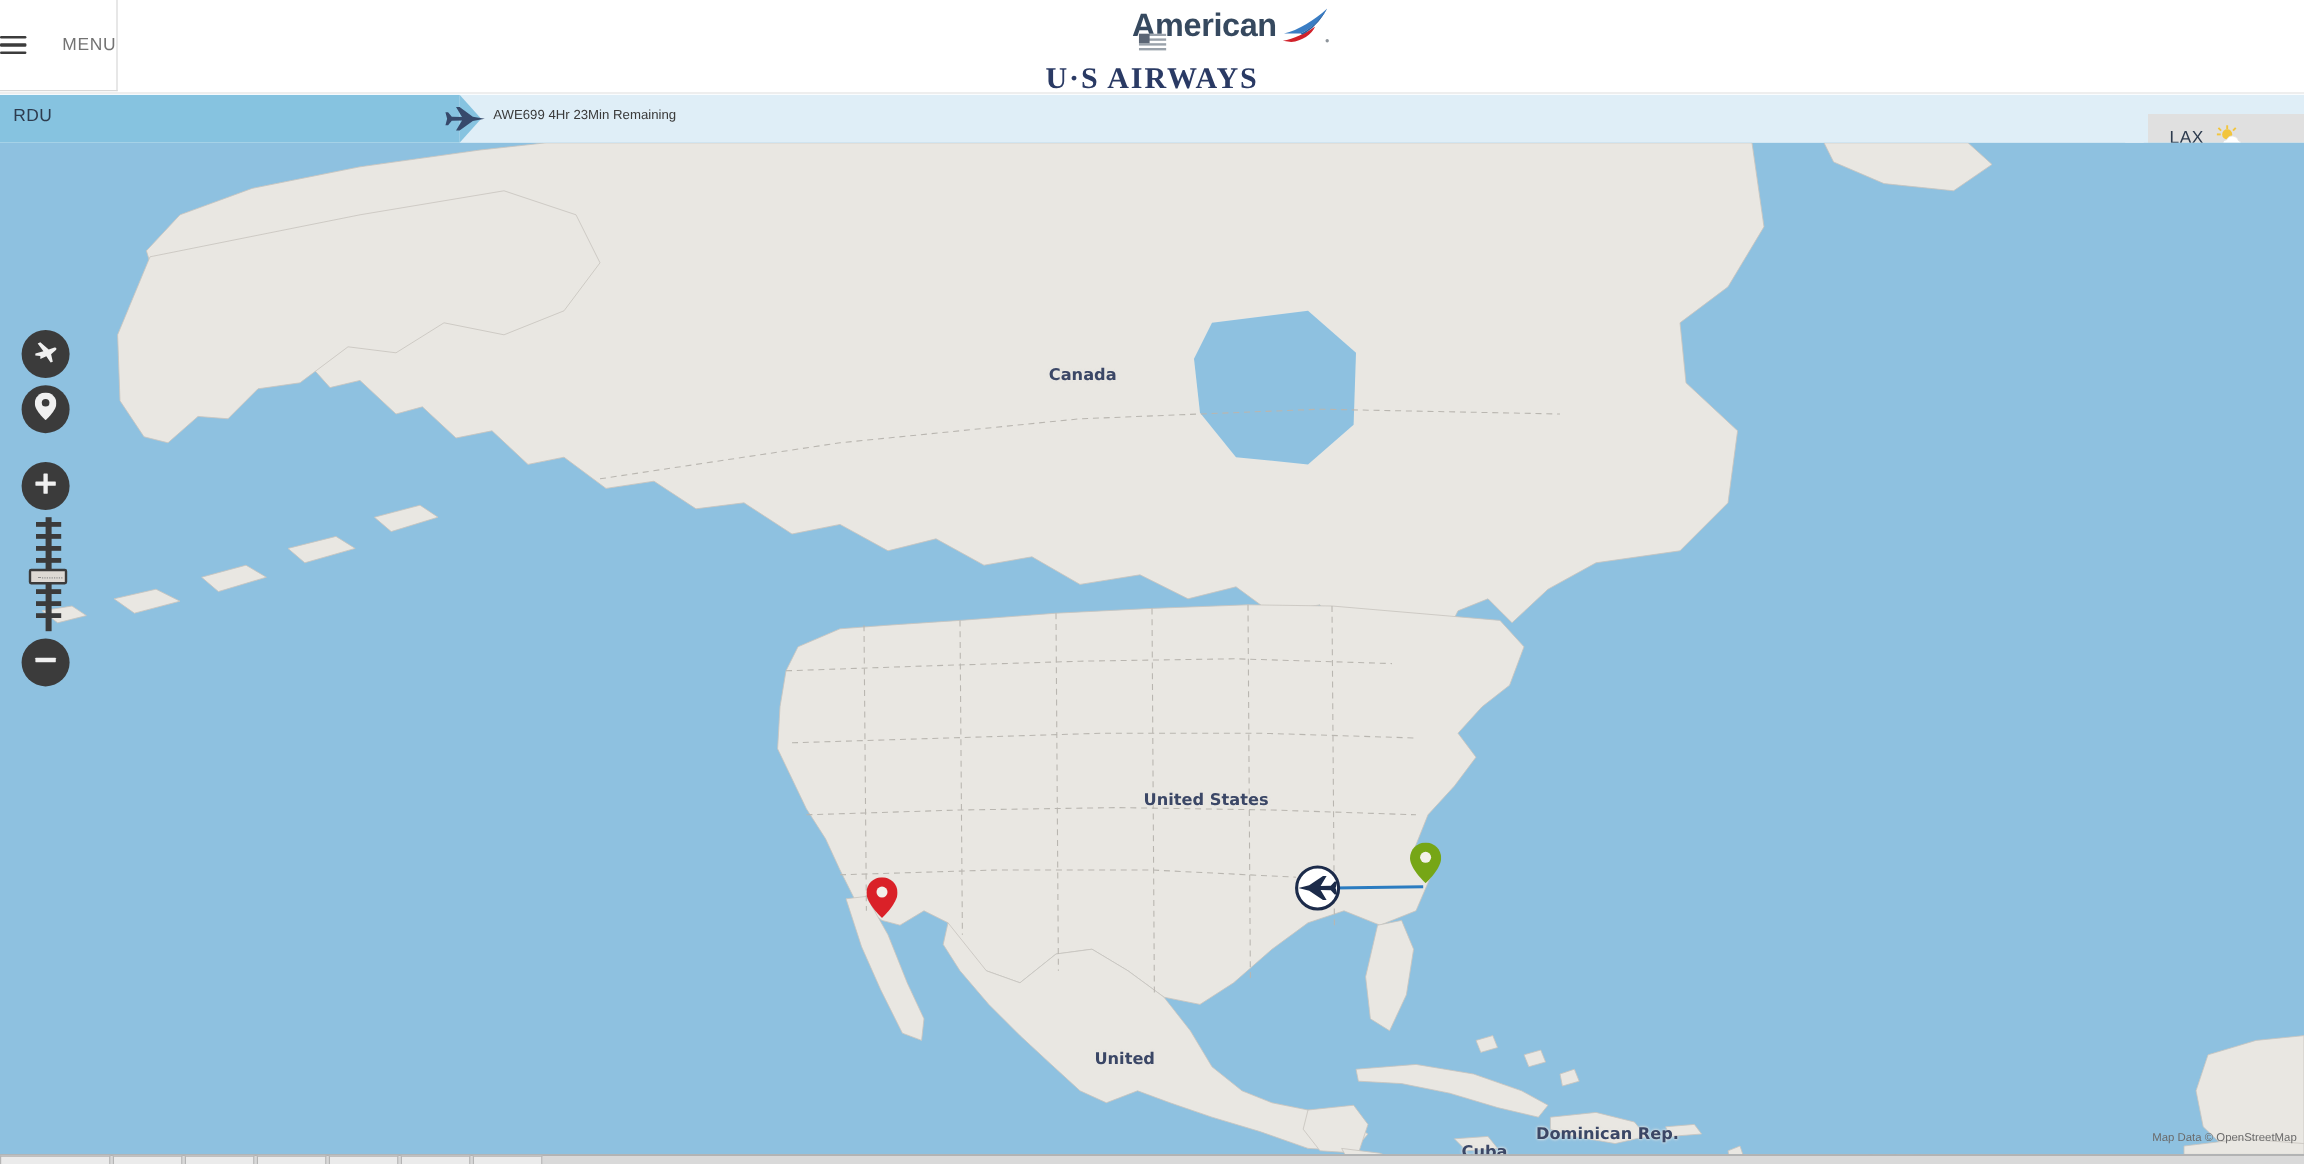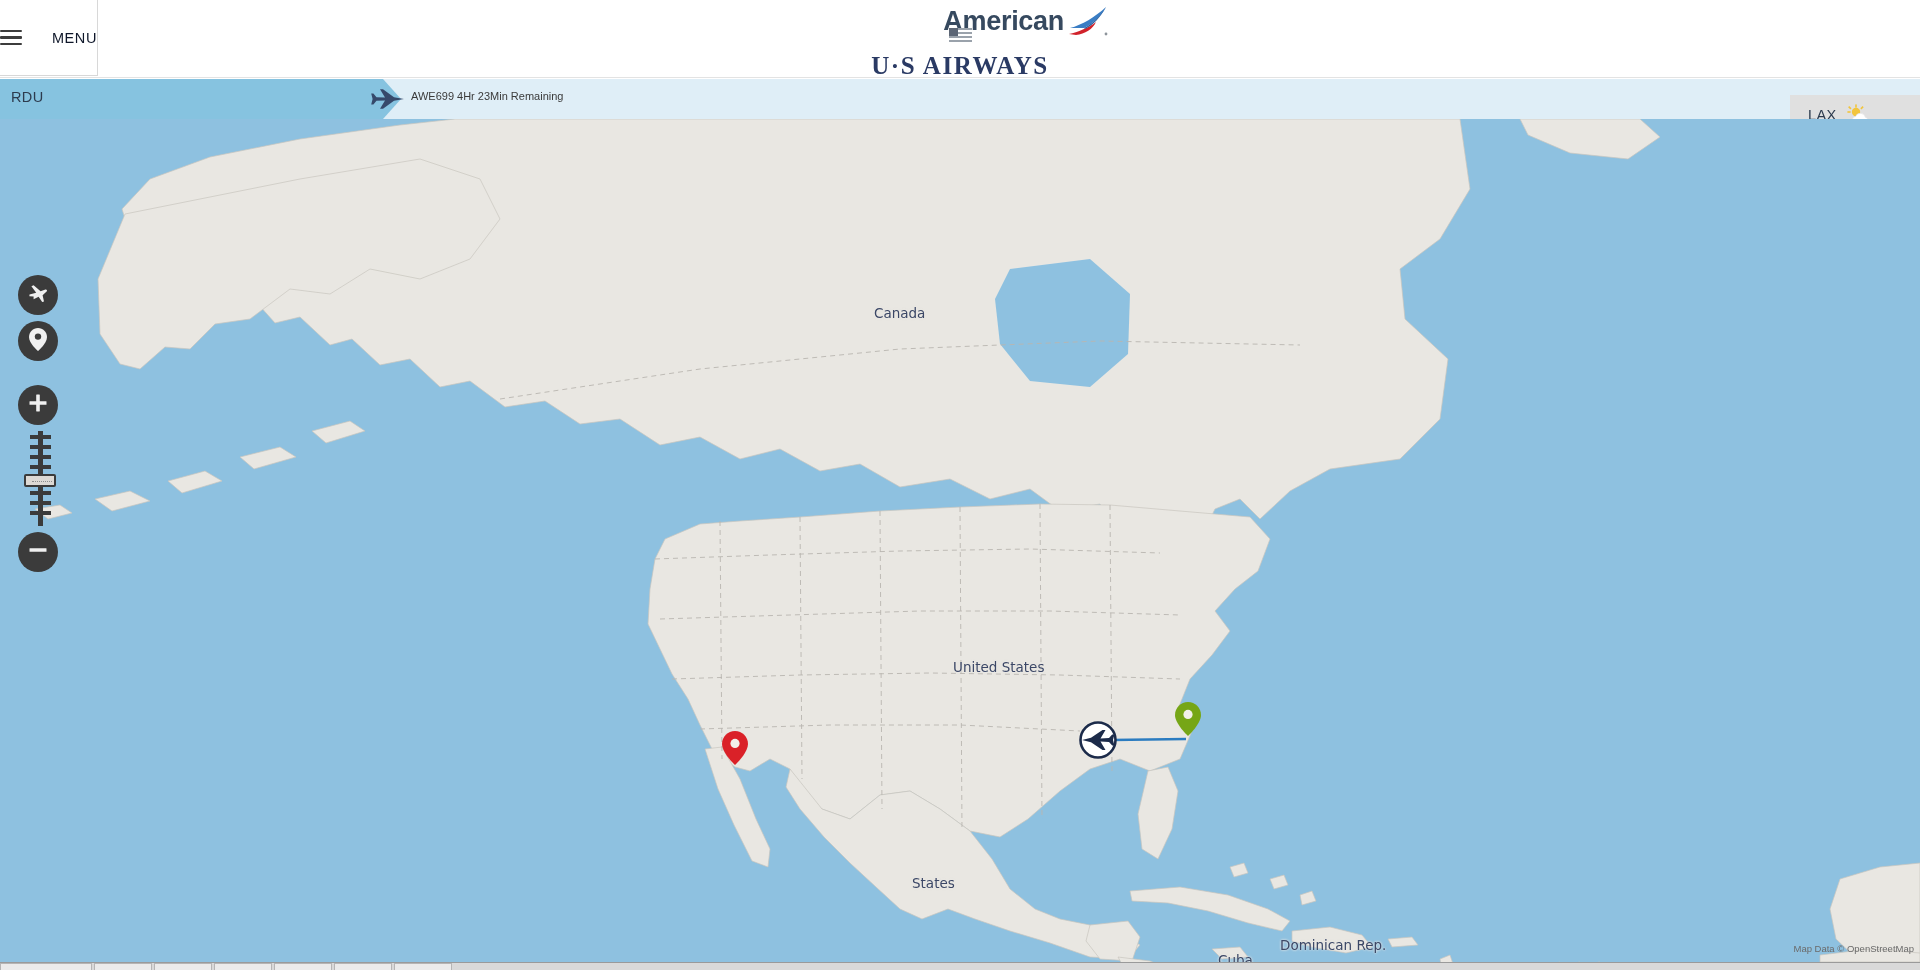--- a/index.html
+++ b/index.html
@@ -23,21 +23,21 @@
   }
   #hamburger { width:22px; height:16px; position:relative; }
   #hamburger i {
     position:absolute; left:0; width:22px; height:2.5px;
     background:#3c3c3c; border-radius:1px;
   }
   #hamburger i:nth-child(1){ top:0; }
   #hamburger i:nth-child(2){ top:6.5px; }
   #hamburger i:nth-child(3){ top:13px; }
   #menu-label {
-    font-size:14.5px; color:#0f172a; letter-spacing:0.6px;margin-left:40px;
+    font-size:14.5px; color:#737373; letter-spacing:0.6px;margin-left:40px;
   }
 
   #brand {
     position:absolute; left:50%; top:4px; transform:translateX(-50%);
     width:300px; text-align:center;
   }
   #brand-row1 {
     display:flex; align-items:center; justify-content:flex-end; gap:4px;
     height:34px;
   }
@@ -102,21 +102,21 @@
   #dest-weather { width:26px; height:22px; }
 
   
   #map {
     position:absolute; left:0; top:119px; width:1920px; height:843px;
     background:#8ec1e0; overflow:hidden;
   }
   #map-svg { position:absolute; left:0; top:0; }
 
   .country-label {
-    position:absolute; font-size:13.5px; font-weight:normal;
+    position:absolute; font-size:13.5px; font-weight:bold;
     color:#3b4766; white-space:nowrap;
     font-family:"DejaVu Sans", sans-serif;
     text-shadow:0 0 3px rgba(235,233,228,0.9), 0 0 2px rgba(235,233,228,0.9);
     pointer-events:none;
   }
 
   
   #marker-plane {
     position:absolute; left:1078px; top:601px; width:40px; height:40px;
   }
@@ -366,21 +366,21 @@
       <path d="M1040 385 L1042 700"></path>
       <path d="M1110 386 L1112 652"></path>
       <path d="M500 280 L700 250 L900 230 L1100 222 L1300 226"></path>
     </g>
 
     <path class="route" d="M1186 620 L1112 621"></path>
   </svg>
 
   <div class="country-label" style="left:874px;  top:186px;">Canada</div>
   <div class="country-label" style="left:953px;  top:540px;">United States</div>
-  <div class="country-label" style="left:912px;  top:756px;">States</div>
+  <div class="country-label" style="left:912px;  top:756px;">United</div>
   <div class="country-label" style="left:1218px; top:786px;margin-top:47px;">Cuba</div>
   <div class="country-label" style="left:1280px; top:818px;">Dominican Rep.</div>
 
   <div id="marker-plane">
     <svg width="40" height="40" viewBox="0 0 40 40">
       <circle cx="20" cy="20" r="17.5" fill="#ffffff" stroke="#1c2b4a" stroke-width="2.6"></circle>
       <path d="M4 20 L13 17.8 L24.5 10 L27.5 10 L22.5 18.4 L31 18.1 L34.2 14.6
                L36.4 14.6 L35 20 L36.4 25.4 L34.2 25.4 L31 21.9 L22.5 21.6
                L27.5 30 L24.5 30 L13 22.2 Z" fill="#1c2b4a"></path>
     </svg>

